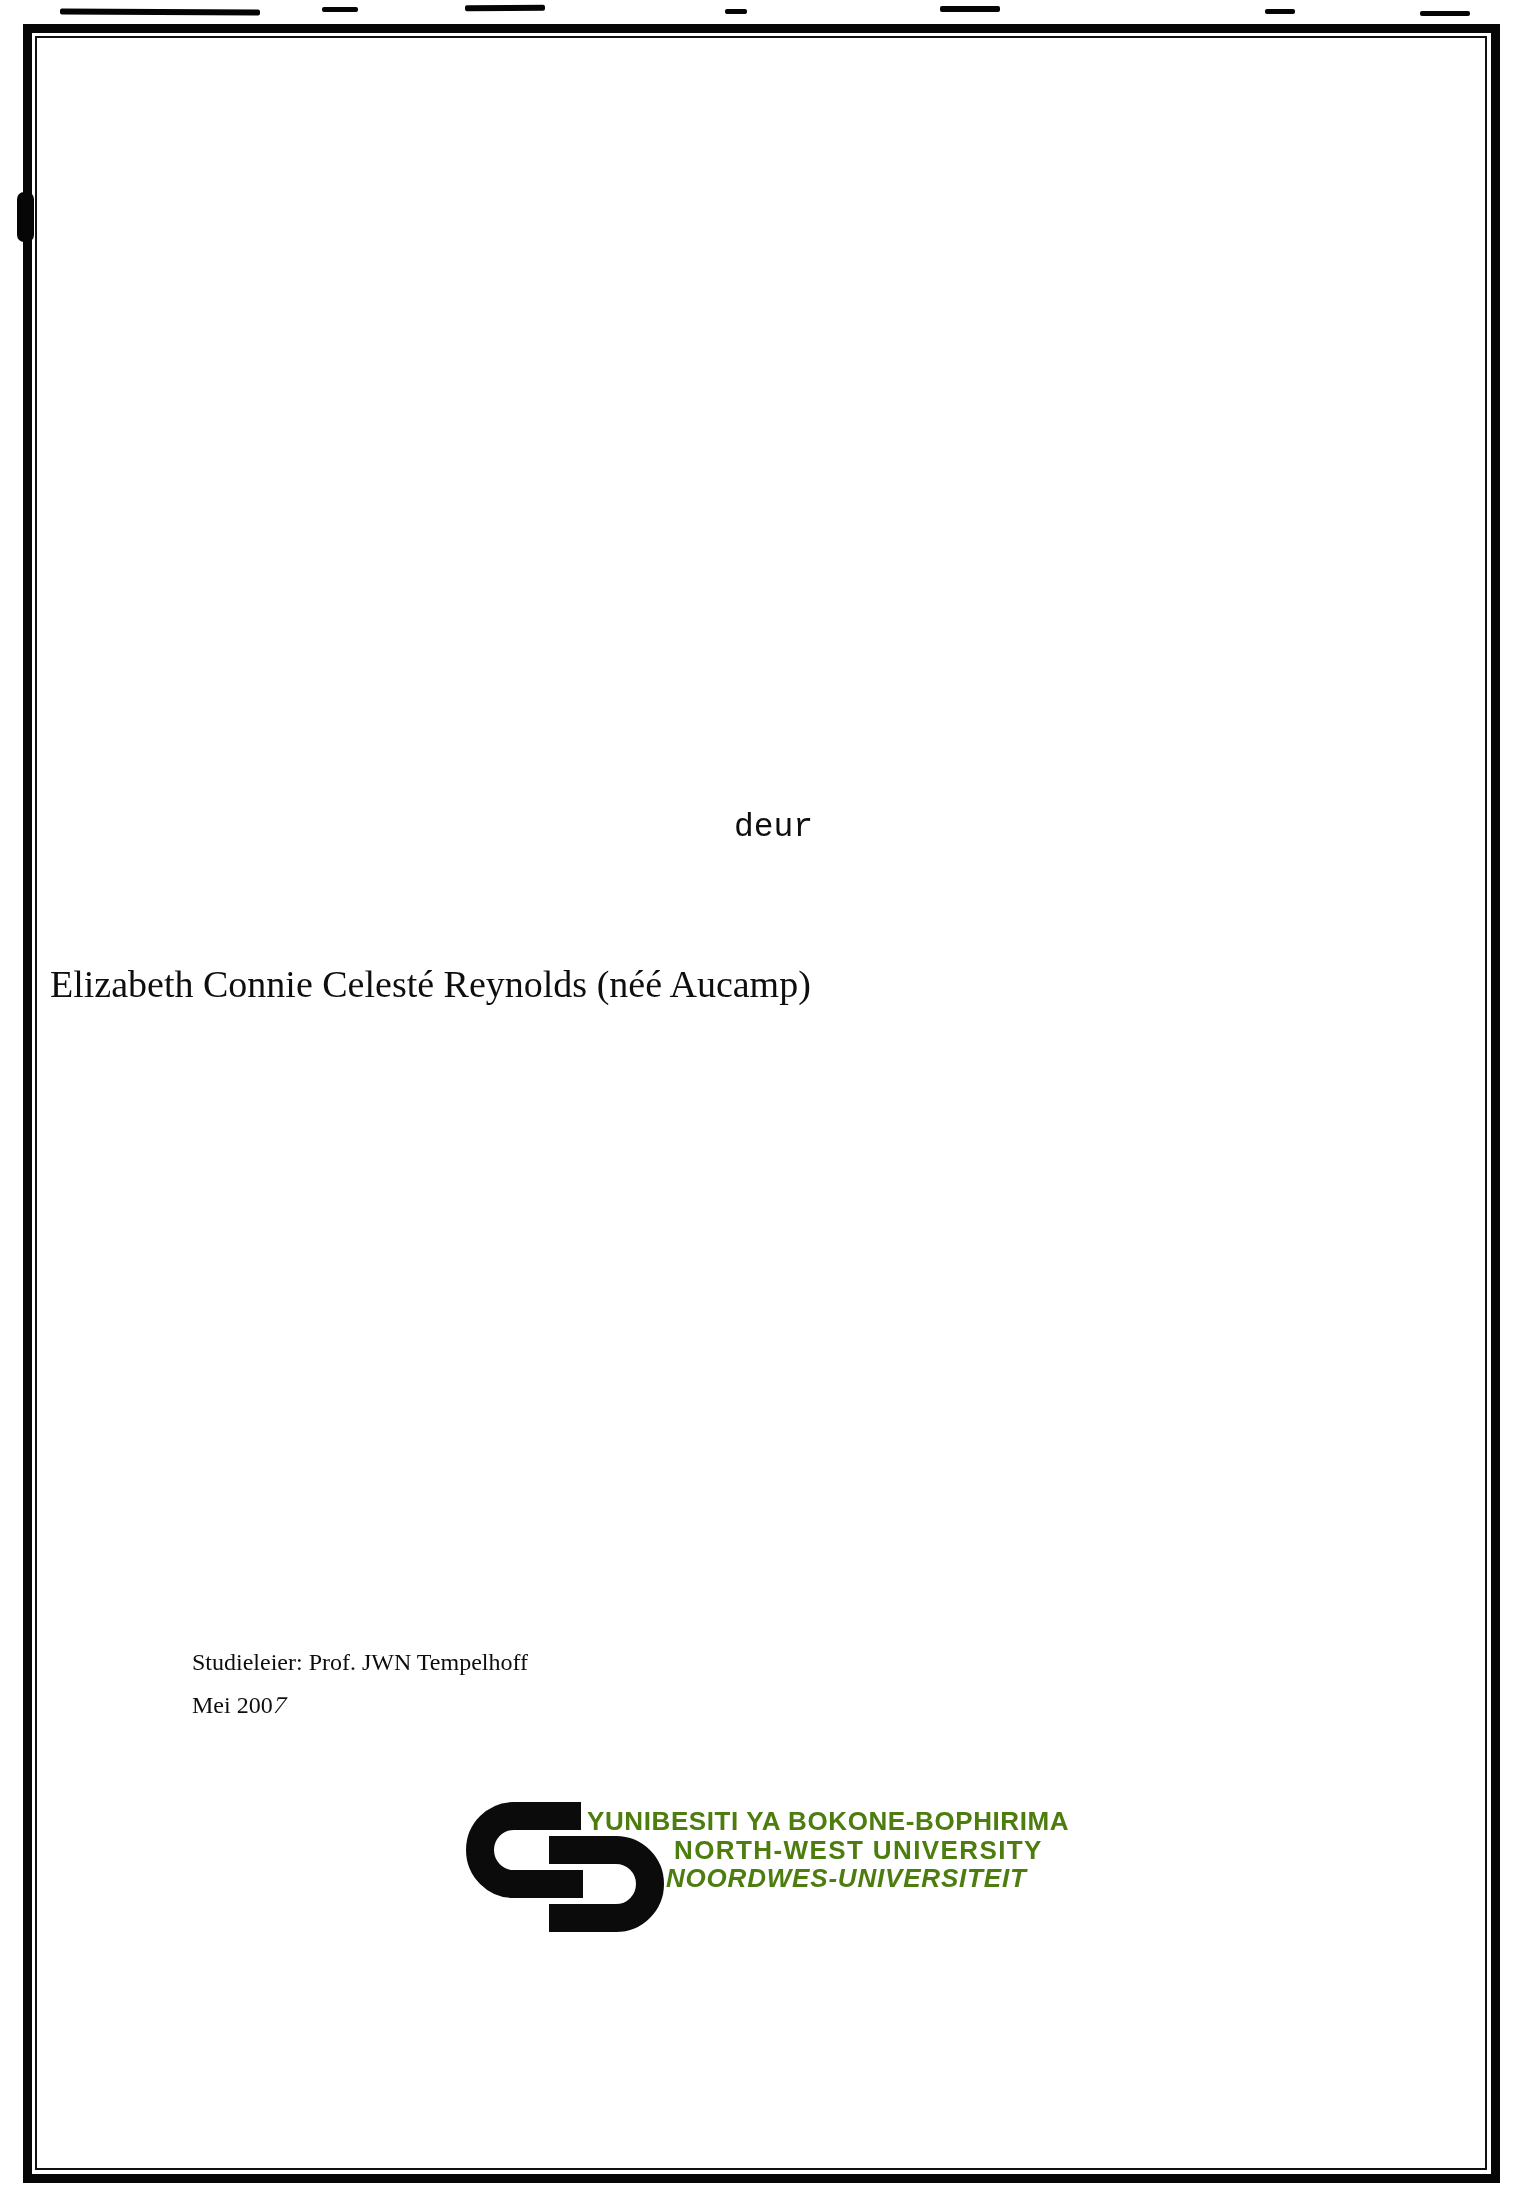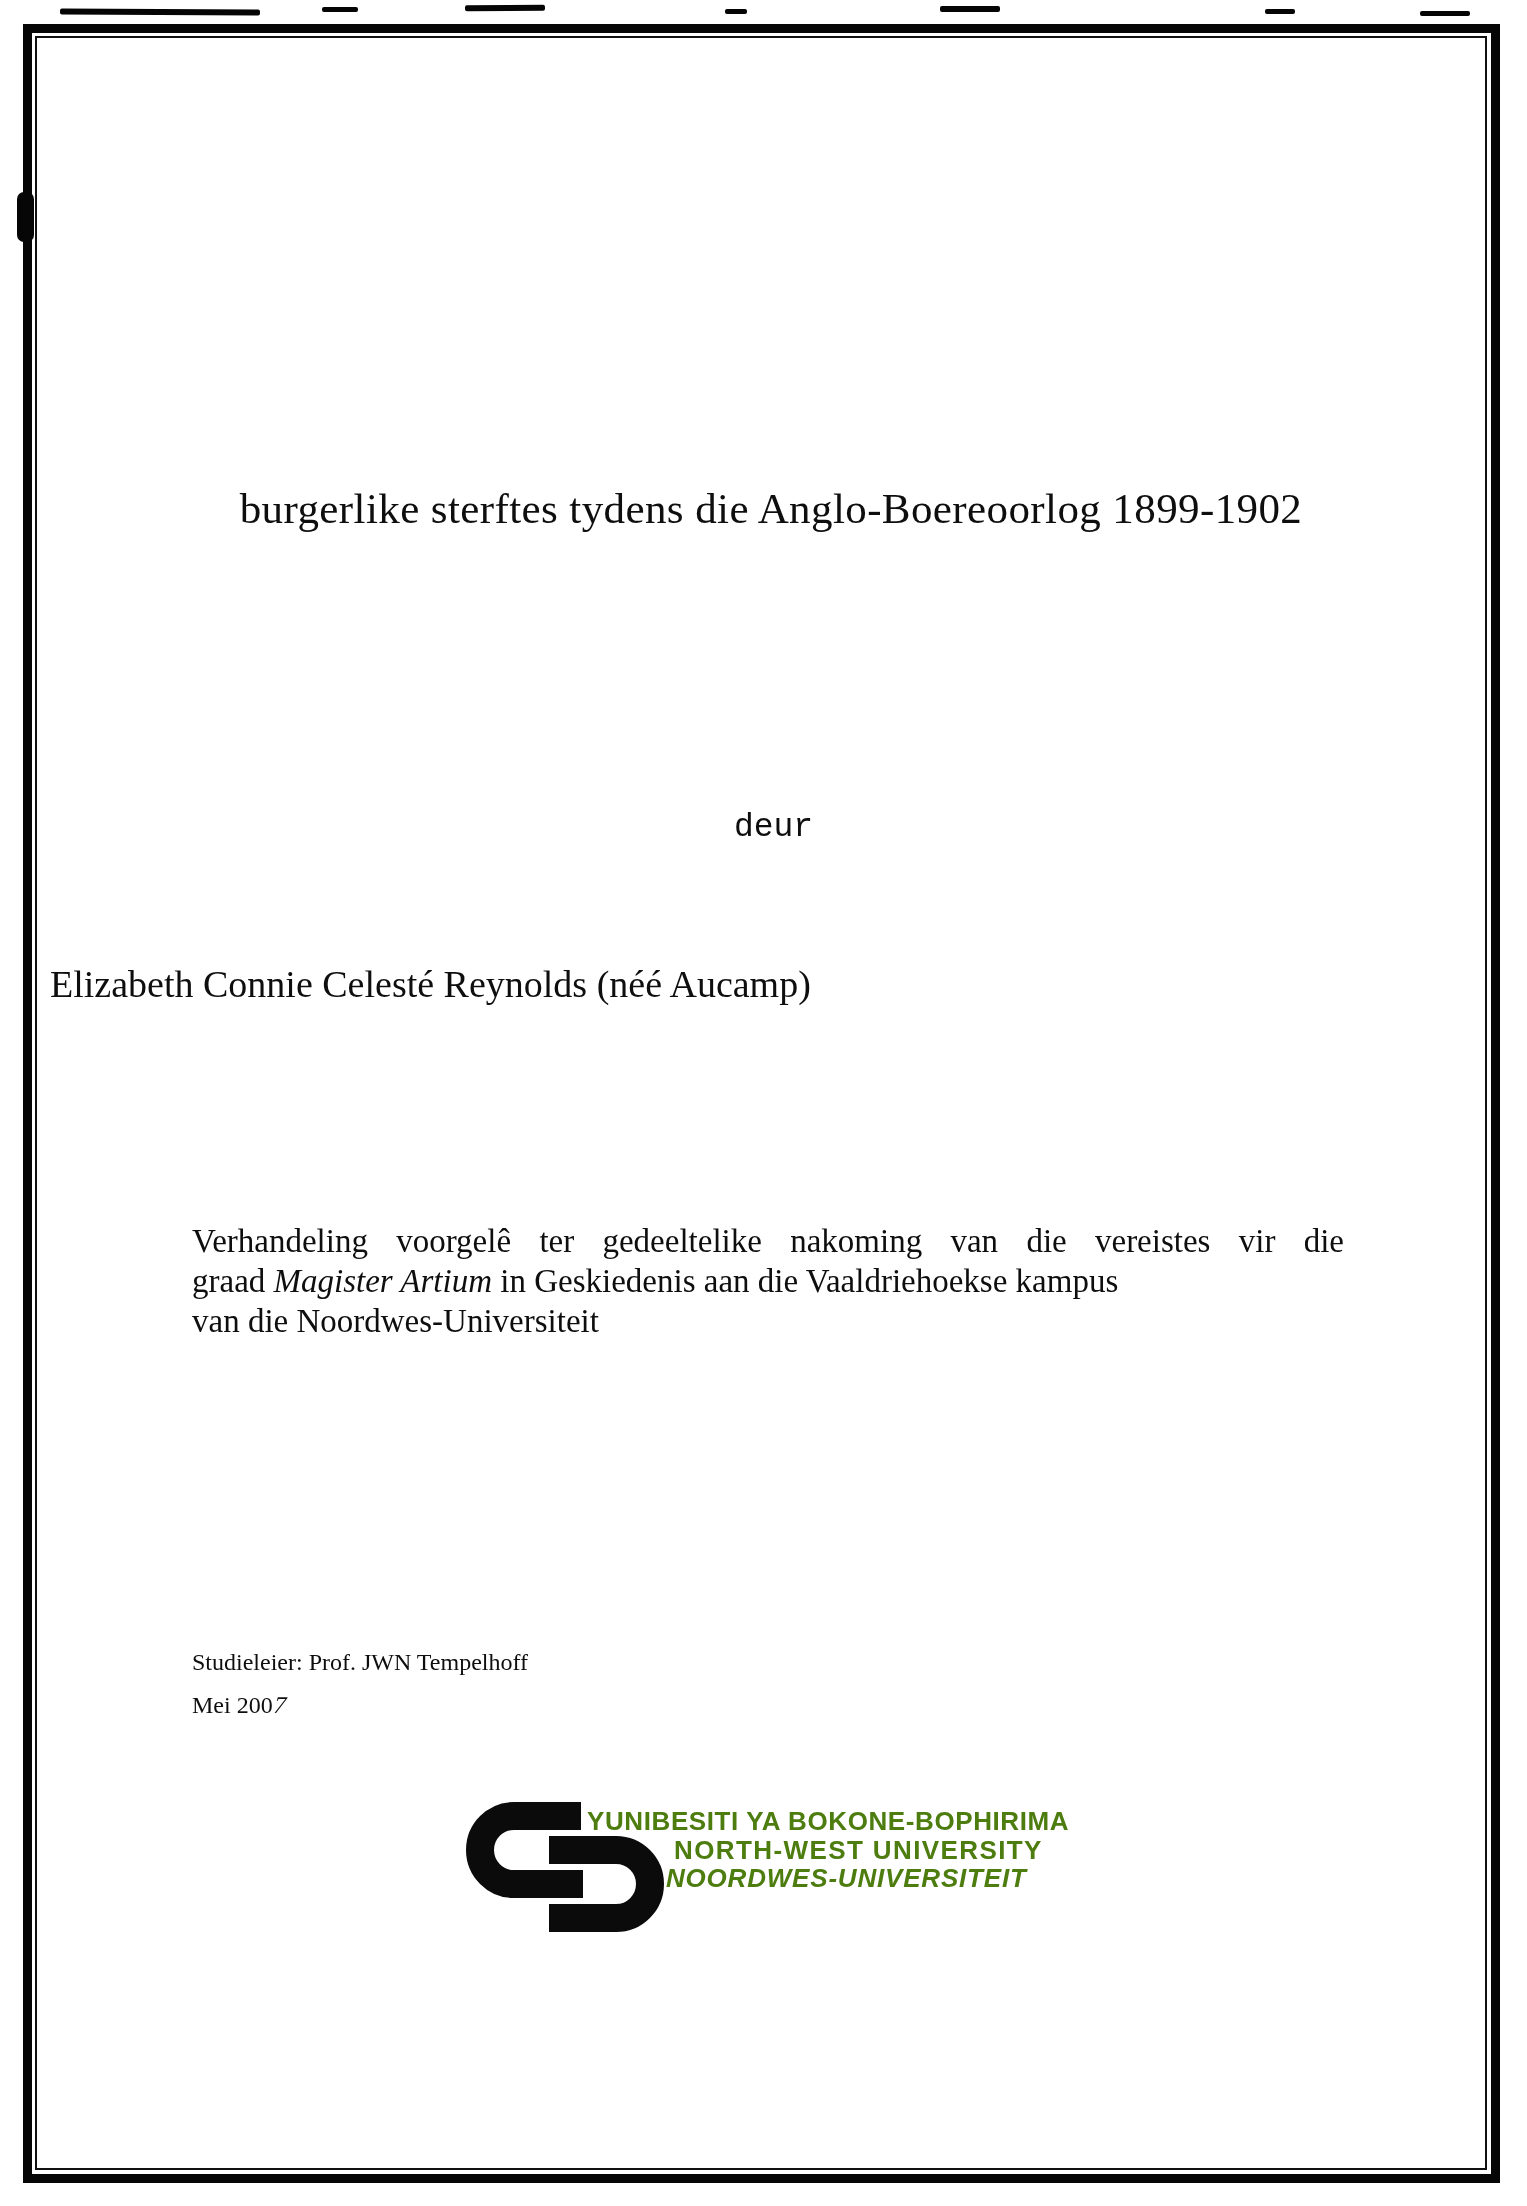--- a/index.html
+++ b/index.html
@@ -118,31 +118,25 @@
   <div class="artifact a3"></div>
   <div class="artifact a4"></div>
   <div class="artifact a5"></div>
   <div class="artifact a6"></div>
   <div class="artifact a7"></div>
   <div class="artifact blob"></div>
 
   <div class="outer-frame"></div>
   <div class="inner-frame"></div>
 
-  <div class="title-line title-2">burgerlike sterftes tydens die Anglo-Boereoorlog 1899-1902</div>
 
   <div class="byline">deur</div>
 
   <div class="author">Elizabeth Connie Celesté Reynolds (néé Aucamp)</div>
 
-  <div class="statement">
-    <div class="justified">Verhandeling voorgelê ter gedeeltelike nakoming van die vereistes vir die</div>
-    <div><span>graad </span><span class="ital">Magister Artium</span><span> in Geskiedenis aan die Vaaldriehoekse kampus</span></div>
-    <div>van die Noordwes-Universiteit</div>
-  </div>
 
   <div class="supervisor-block">
     <div>Studieleier: Prof. JWN Tempelhoff</div>
     <div><span>Mei 200</span><span class="skew7">7</span></div>
   </div>
 
   <div class="logo">
     <svg width="198" height="130" viewBox="0 0 198 130">
       <path d="M 115 14 L 48 14 A 34 34 0 0 0 48 82 L 117 82" fill="none" stroke="#0b0b0b" stroke-width="28"></path>
       <path d="M 83 48 L 150 48 A 34 34 0 0 1 150 116 L 83 116" fill="none" stroke="#0b0b0b" stroke-width="28"></path>

